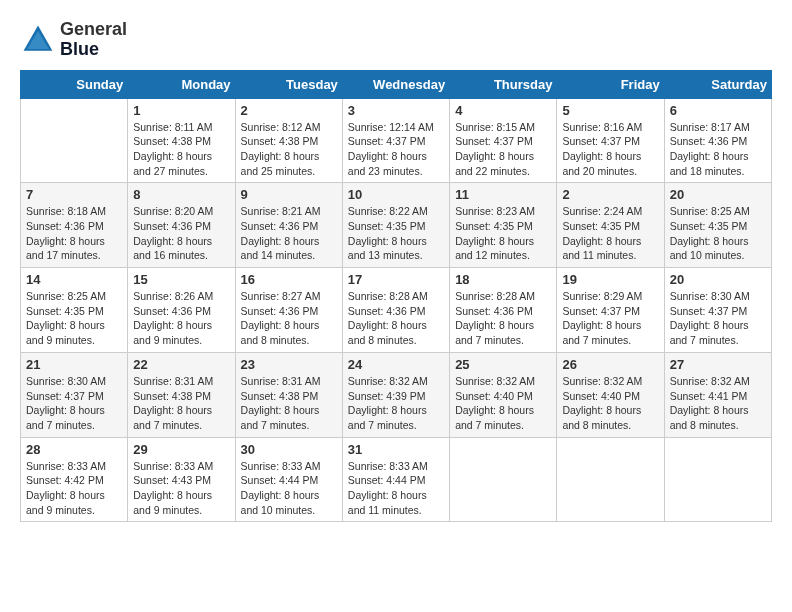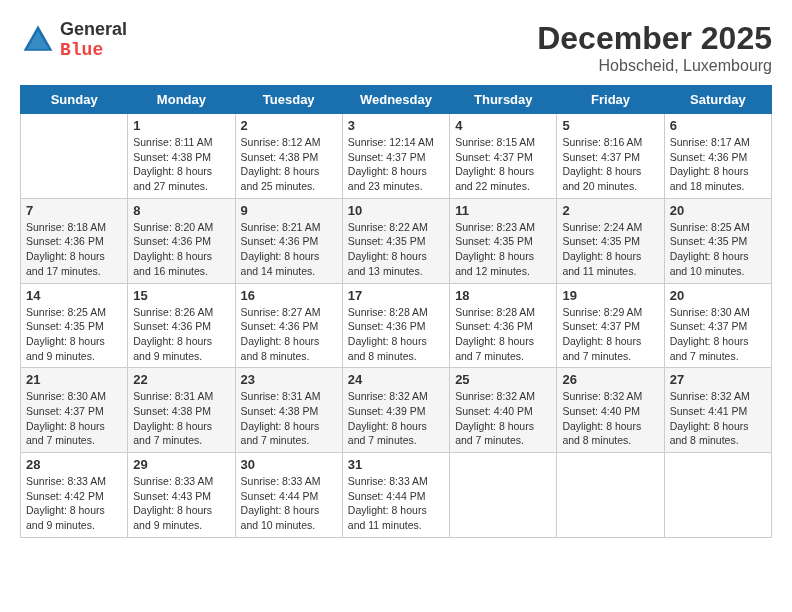--- a/index.html
+++ b/index.html
@@ -20,21 +20,21 @@
       display: flex;
       align-items: center;
       gap: 4px;
     }
     .logo-text {
       font-size: 18px;
       font-weight: bold;
       color: #333;
       line-height: 1.1;
     }
-    .logo-blue { color: #ef4444; font-family: Liberation Mono, monospace; }
+    .logo-blue { color: #0f172a; }
     .logo-icon {
       width: 36px;
       height: 36px;
     }
     .title-block {
       text-align: right;
     }
     .month-year {
       font-size: 32px;
       font-weight: bold;
@@ -45,22 +45,22 @@
       color: #555;
     }
     .calendar {
       width: 100%;
       border-collapse: collapse;
       border: 1px solid #ccc;
     }
     .calendar th {
       background-color: #1a6faf;
       color: #fff;
-      padding: 6px 12px;
-      text-align: center;
+      padding: 6px 4px;
+      text-align: right;
       font-size: 13px;
       border: 1px solid #1a6faf;
     }
     .calendar td {
       vertical-align: top;
       border: 1px solid #ccc;
       padding: 4px 5px;
       width: calc(100% / 7);
       min-height: 80px;
     }
@@ -95,24 +95,20 @@
 <div class="header">
   <div class="logo">
     <svg class="logo-icon" viewBox="0 0 40 40">
       <polygon points="20,4 36,32 4,32" fill="#1a6faf"></polygon>
       <polygon points="20,10 32,30 8,30" fill="#4a9fd4" opacity="0.6"></polygon>
     </svg>
     <div class="logo-text">
       <span>General</span><br>
       <span class="logo-blue">Blue</span>
     </div>
-  </div>
-  <div class="title-block">
-    <div class="month-year">December 2025</div>
-    <div class="location">Hobscheid, Luxembourg</div>
   </div>
 </div>
 
 <table class="calendar">
   <thead>
     <tr>
       <th>Sunday</th>
       <th>Monday</th>
       <th>Tuesday</th>
       <th>Wednesday</th>

